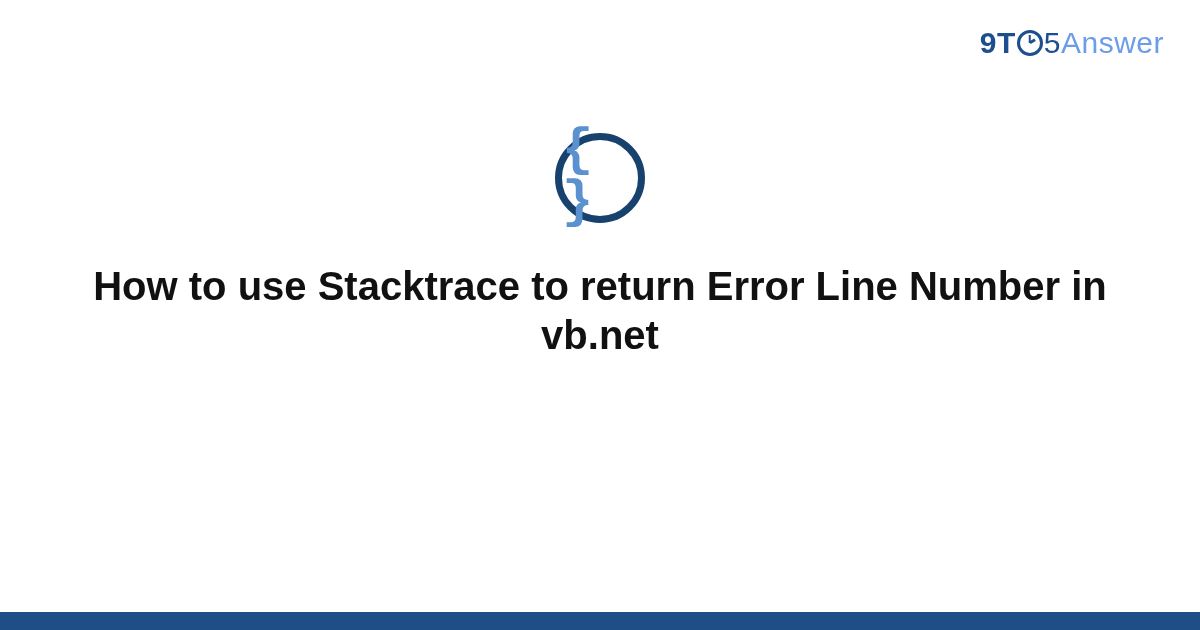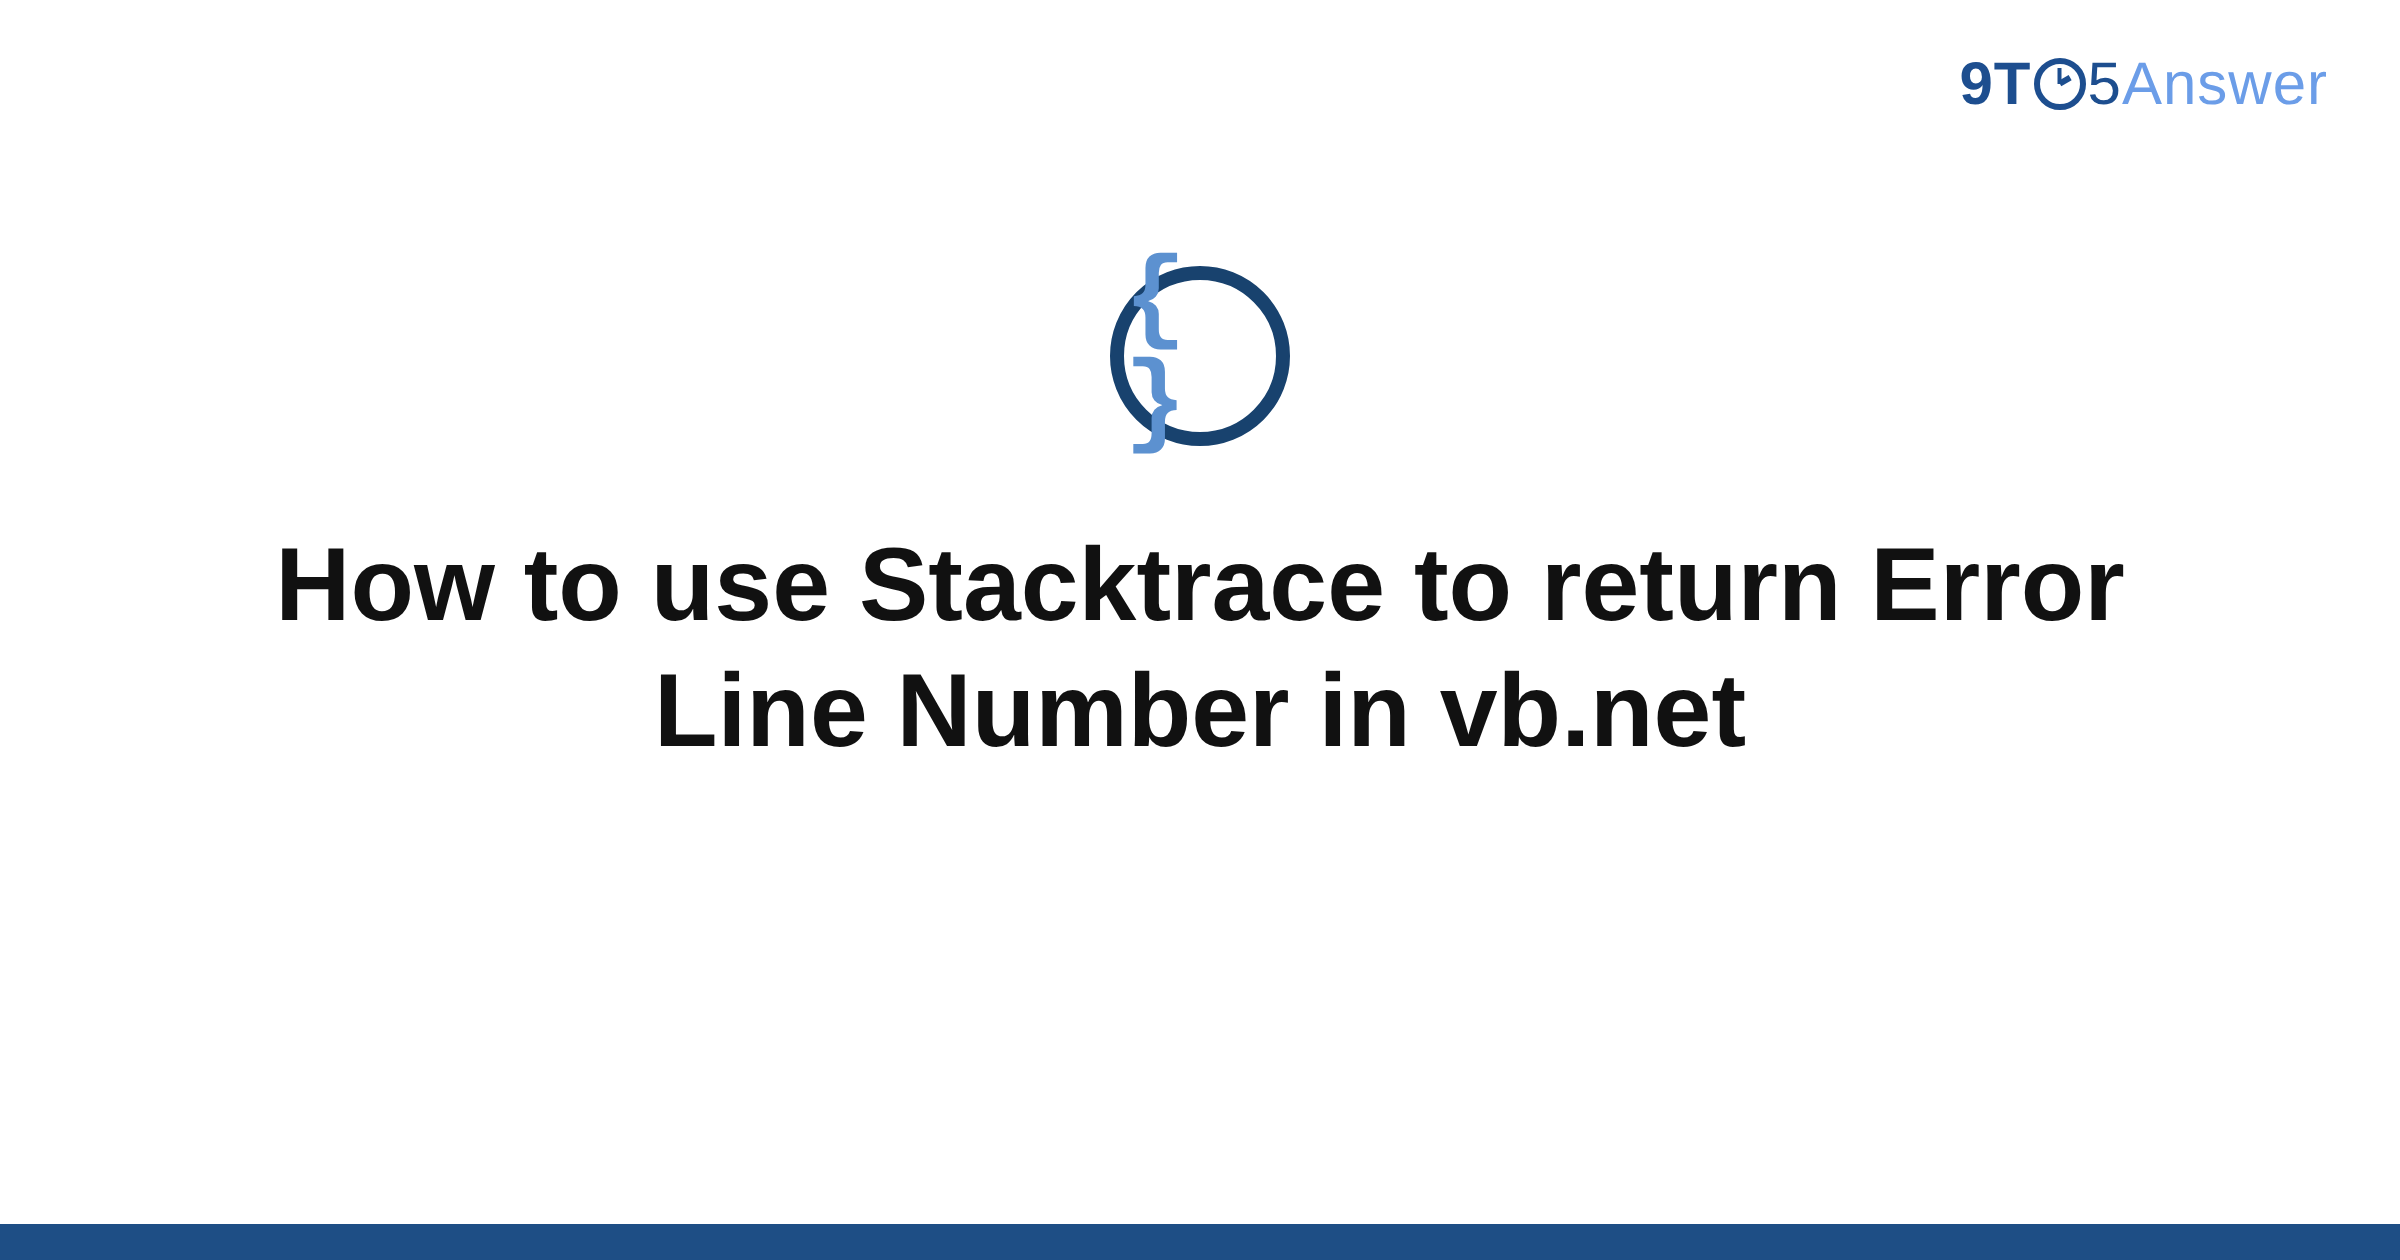--- a/index.html
+++ b/index.html
@@ -89,21 +89,21 @@
       letter-spacing: -2px;
       line-height: 1;
       margin-top: -2px;
     }
     .title {
       position: absolute;
       top: 262px;
       left: 0;
       right: 0;
       text-align: center;
-      font-size: 52px;
+      font-size: 40px;
       font-weight: bold;
       color: #111111;
       line-height: 1.22;
       padding: 0 80px;
     }
     .bottom-bar {
       position: absolute;
       bottom: 0;
       left: 0;
       right: 0;

